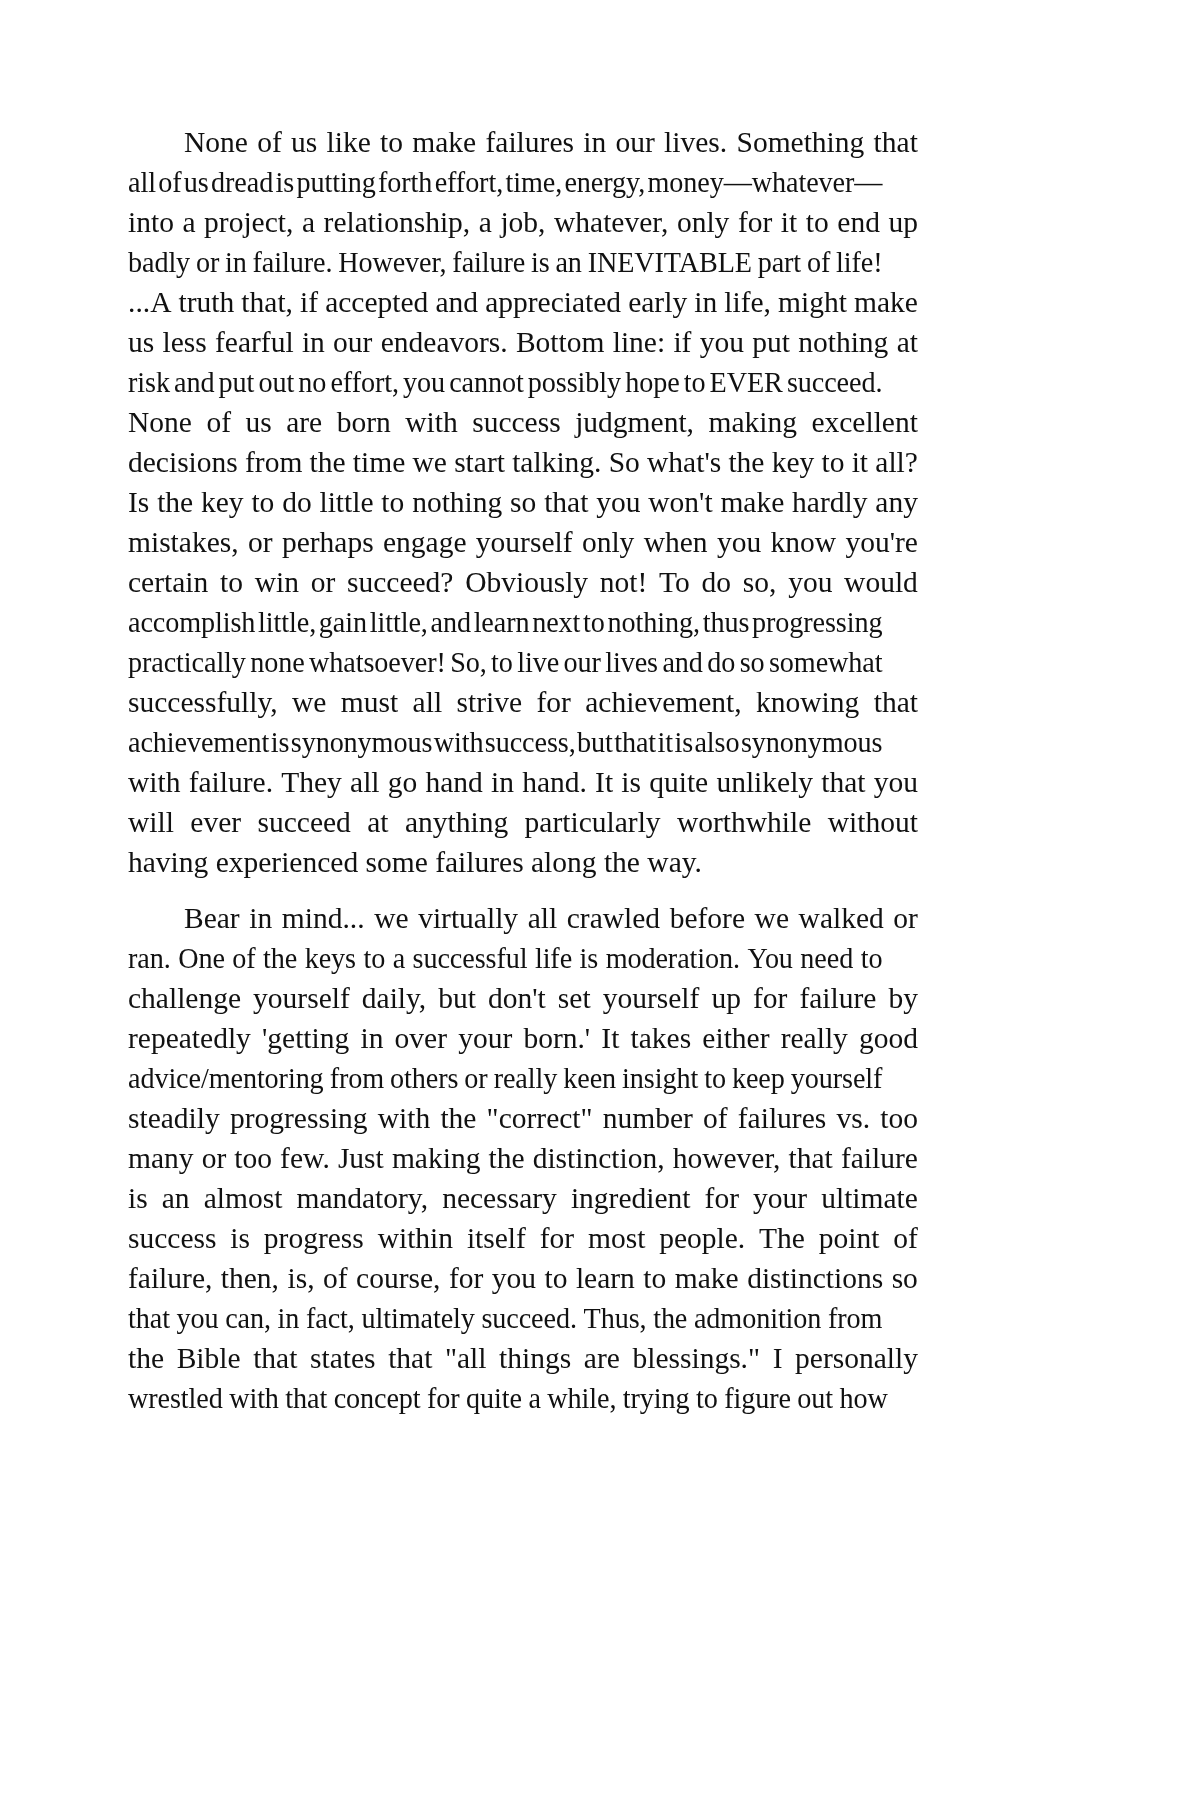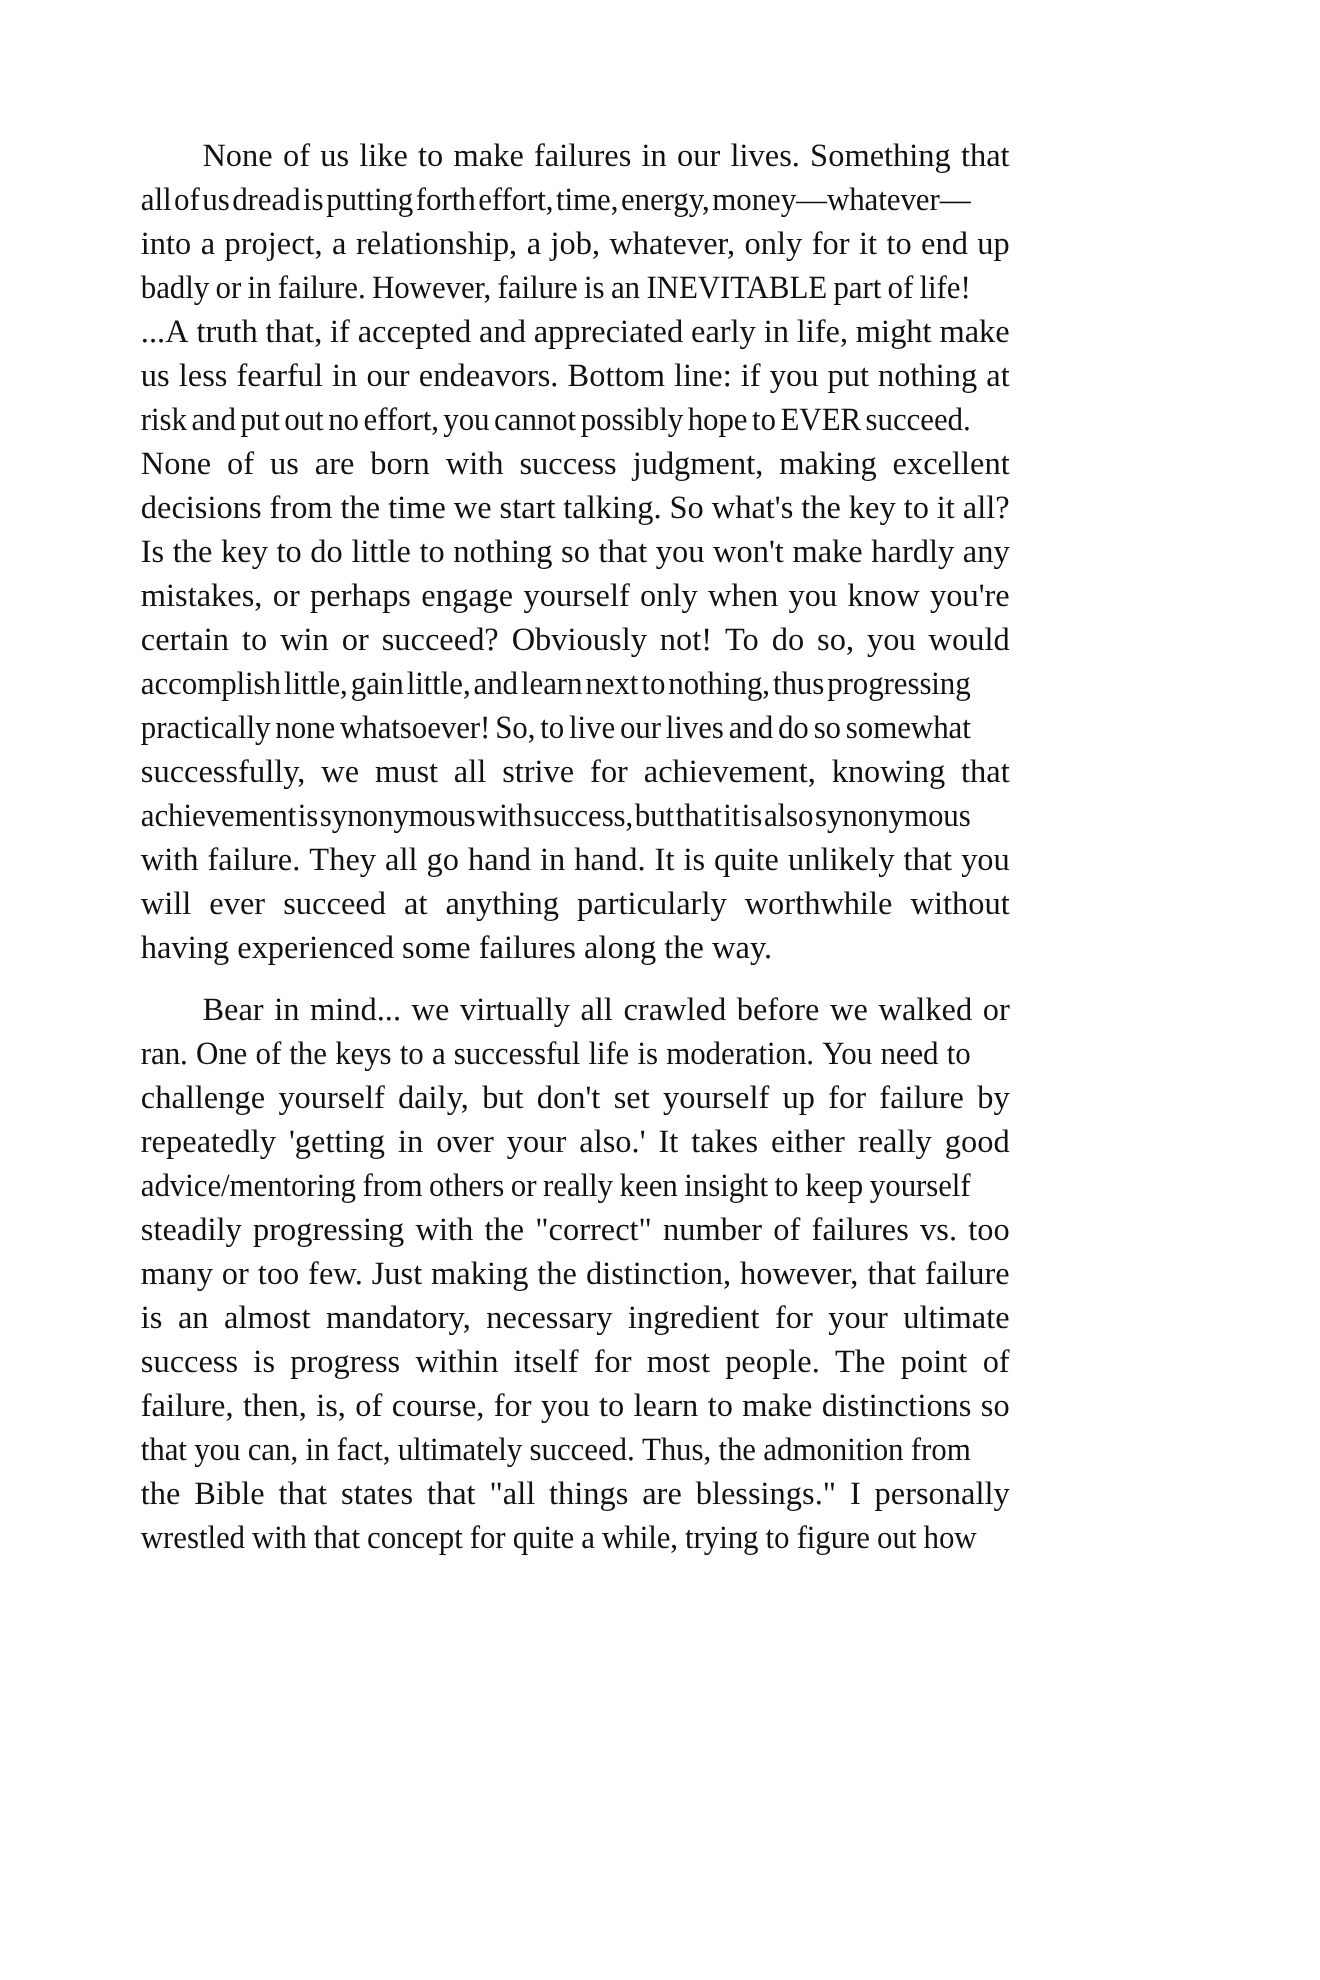--- a/index.html
+++ b/index.html
@@ -379,21 +379,21 @@
           <span>for</span>
           <span>failure</span>
           <span>by</span>
         </span>
       <span class="line wide just" style="width: 790px;">
           <span>repeatedly</span>
           <span>'getting</span>
           <span>in</span>
           <span>over</span>
           <span>your</span>
-          <span>also.'</span>
+          <span>born.'</span>
           <span>It</span>
           <span>takes</span>
           <span>either</span>
           <span>really</span>
           <span>good</span>
         </span>
       <span class="line cond just" style="width: 790px;">
           <span>advice/mentoring</span>
           <span>from</span>
           <span>others</span>

